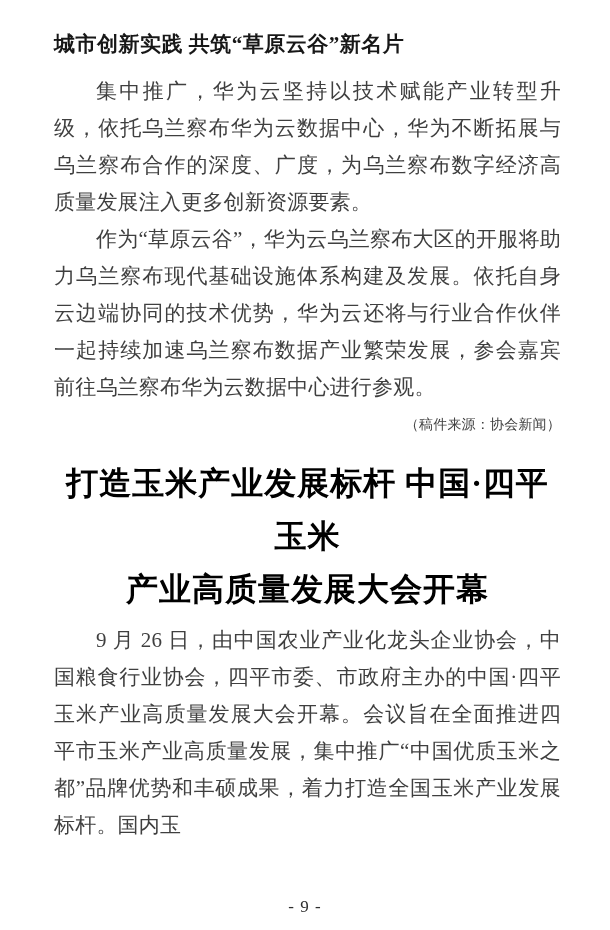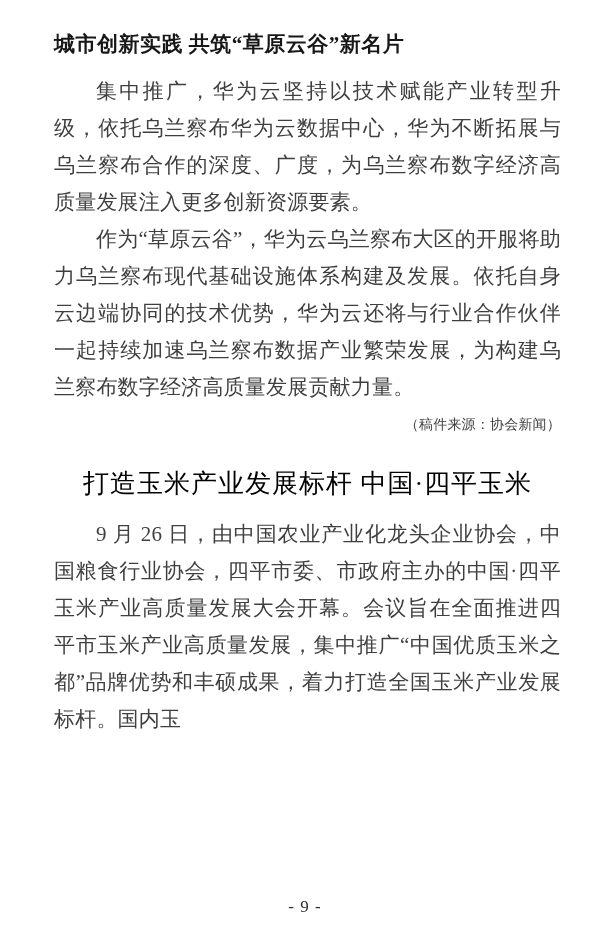--- a/index.html
+++ b/index.html
@@ -36,23 +36,23 @@
     letter-spacing: 0.2px;
   }
   .source-line {
     font-size: 14px;
     line-height: 37px;
     text-align: right;
     letter-spacing: 0.2px;
   }
   .big-title {
     margin: 14px 0 6px 0;
-    font-size: 26px;
+    font-size: 32px;
     line-height: 53px;
-    font-weight: normal;
+    font-weight: bold;
     color: #000000;
     text-align: center;
     letter-spacing: 1px;
   }
   .title-line {
     display: block;
   }
   .page-number {
     position: absolute;
     left: 0;
@@ -68,25 +68,26 @@
 </head>
 <body>
 
 <div class="page">
 
   <h2 class="h-small">城市创新实践 共筑“草原云谷”新名片</h2>
 
   <p class="body-par">集中推广，华为云坚持以技术赋能产业转型升级，依托乌兰察布华为云数据中心，华为不断拓展与乌兰察布合作的深度、广度，为乌兰察布数字经济高质量发展注入更多创新资源要素。</p>
 
 
-  <p class="body-par">作为“草原云谷”，华为云乌兰察布大区的开服将助力乌兰察布现代基础设施体系构建及发展。依托自身云边端协同的技术优势，华为云还将与行业合作伙伴一起持续加速乌兰察布数据产业繁荣发展，为构建乌兰察布数字经济高质量发展贡献力量。</p>
+  <p class="body-par">作为“草原云谷”，华为云乌兰察布大区的开服将助力乌兰察布现代基础设施体系构建及发展。依托自身云边端协同的技术优势，华为云还将与行业合作伙伴一起持续加速乌兰察布数据产业繁荣发展，参会嘉宾前往乌兰察布华为云数据中心进行参观。</p>
 
   <div class="source-line">（稿件来源：协会新闻）</div>
 
   <h1 class="big-title">
     <span class="title-line">打造玉米产业发展标杆 中国·四平玉米</span>
+    <span class="title-line">产业高质量发展大会开幕</span>
   </h1>
 
   <p class="body-par">9 月 26 日，由中国农业产业化龙头企业协会，中国粮食行业协会，四平市委、市政府主办的中国·四平玉米产业高质量发展大会开幕。会议旨在全面推进四平市玉米产业高质量发展，集中推广“中国优质玉米之都”品牌优势和丰硕成果，着力打造全国玉米产业发展标杆。国内玉</p>
 
   <div class="page-number">- 9 -</div>
 
 </div>
 
 </body></html>

